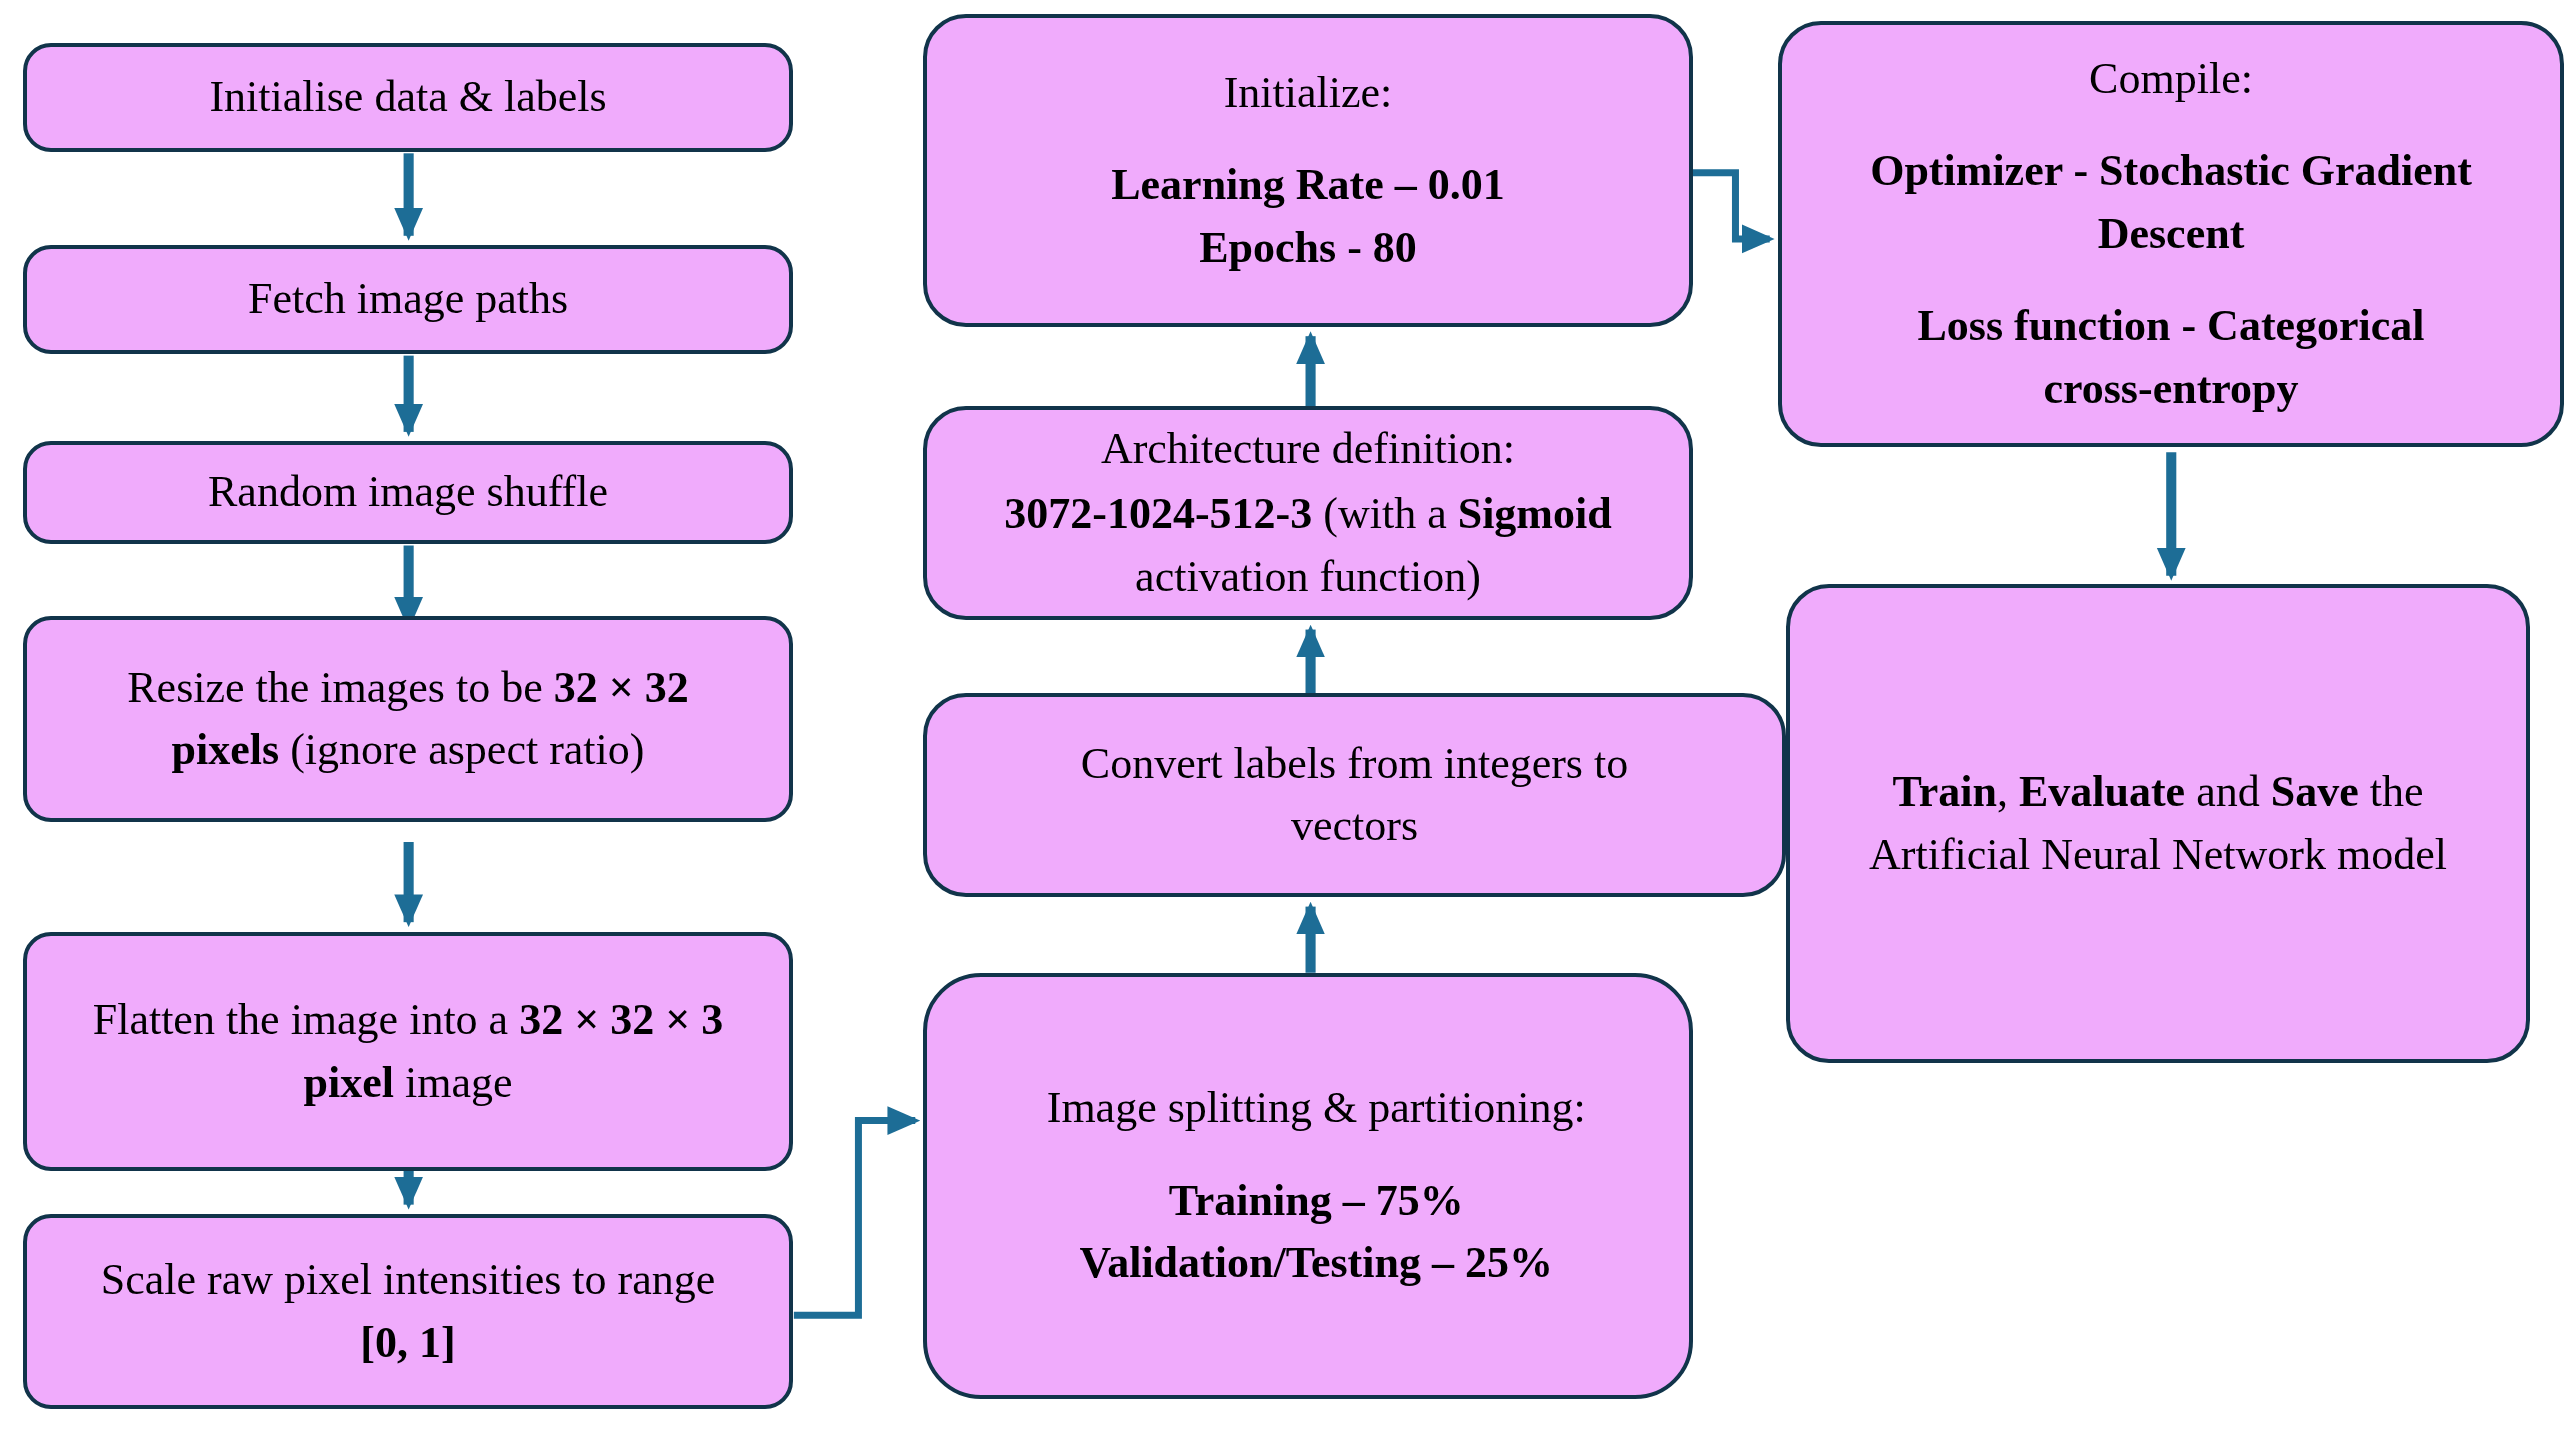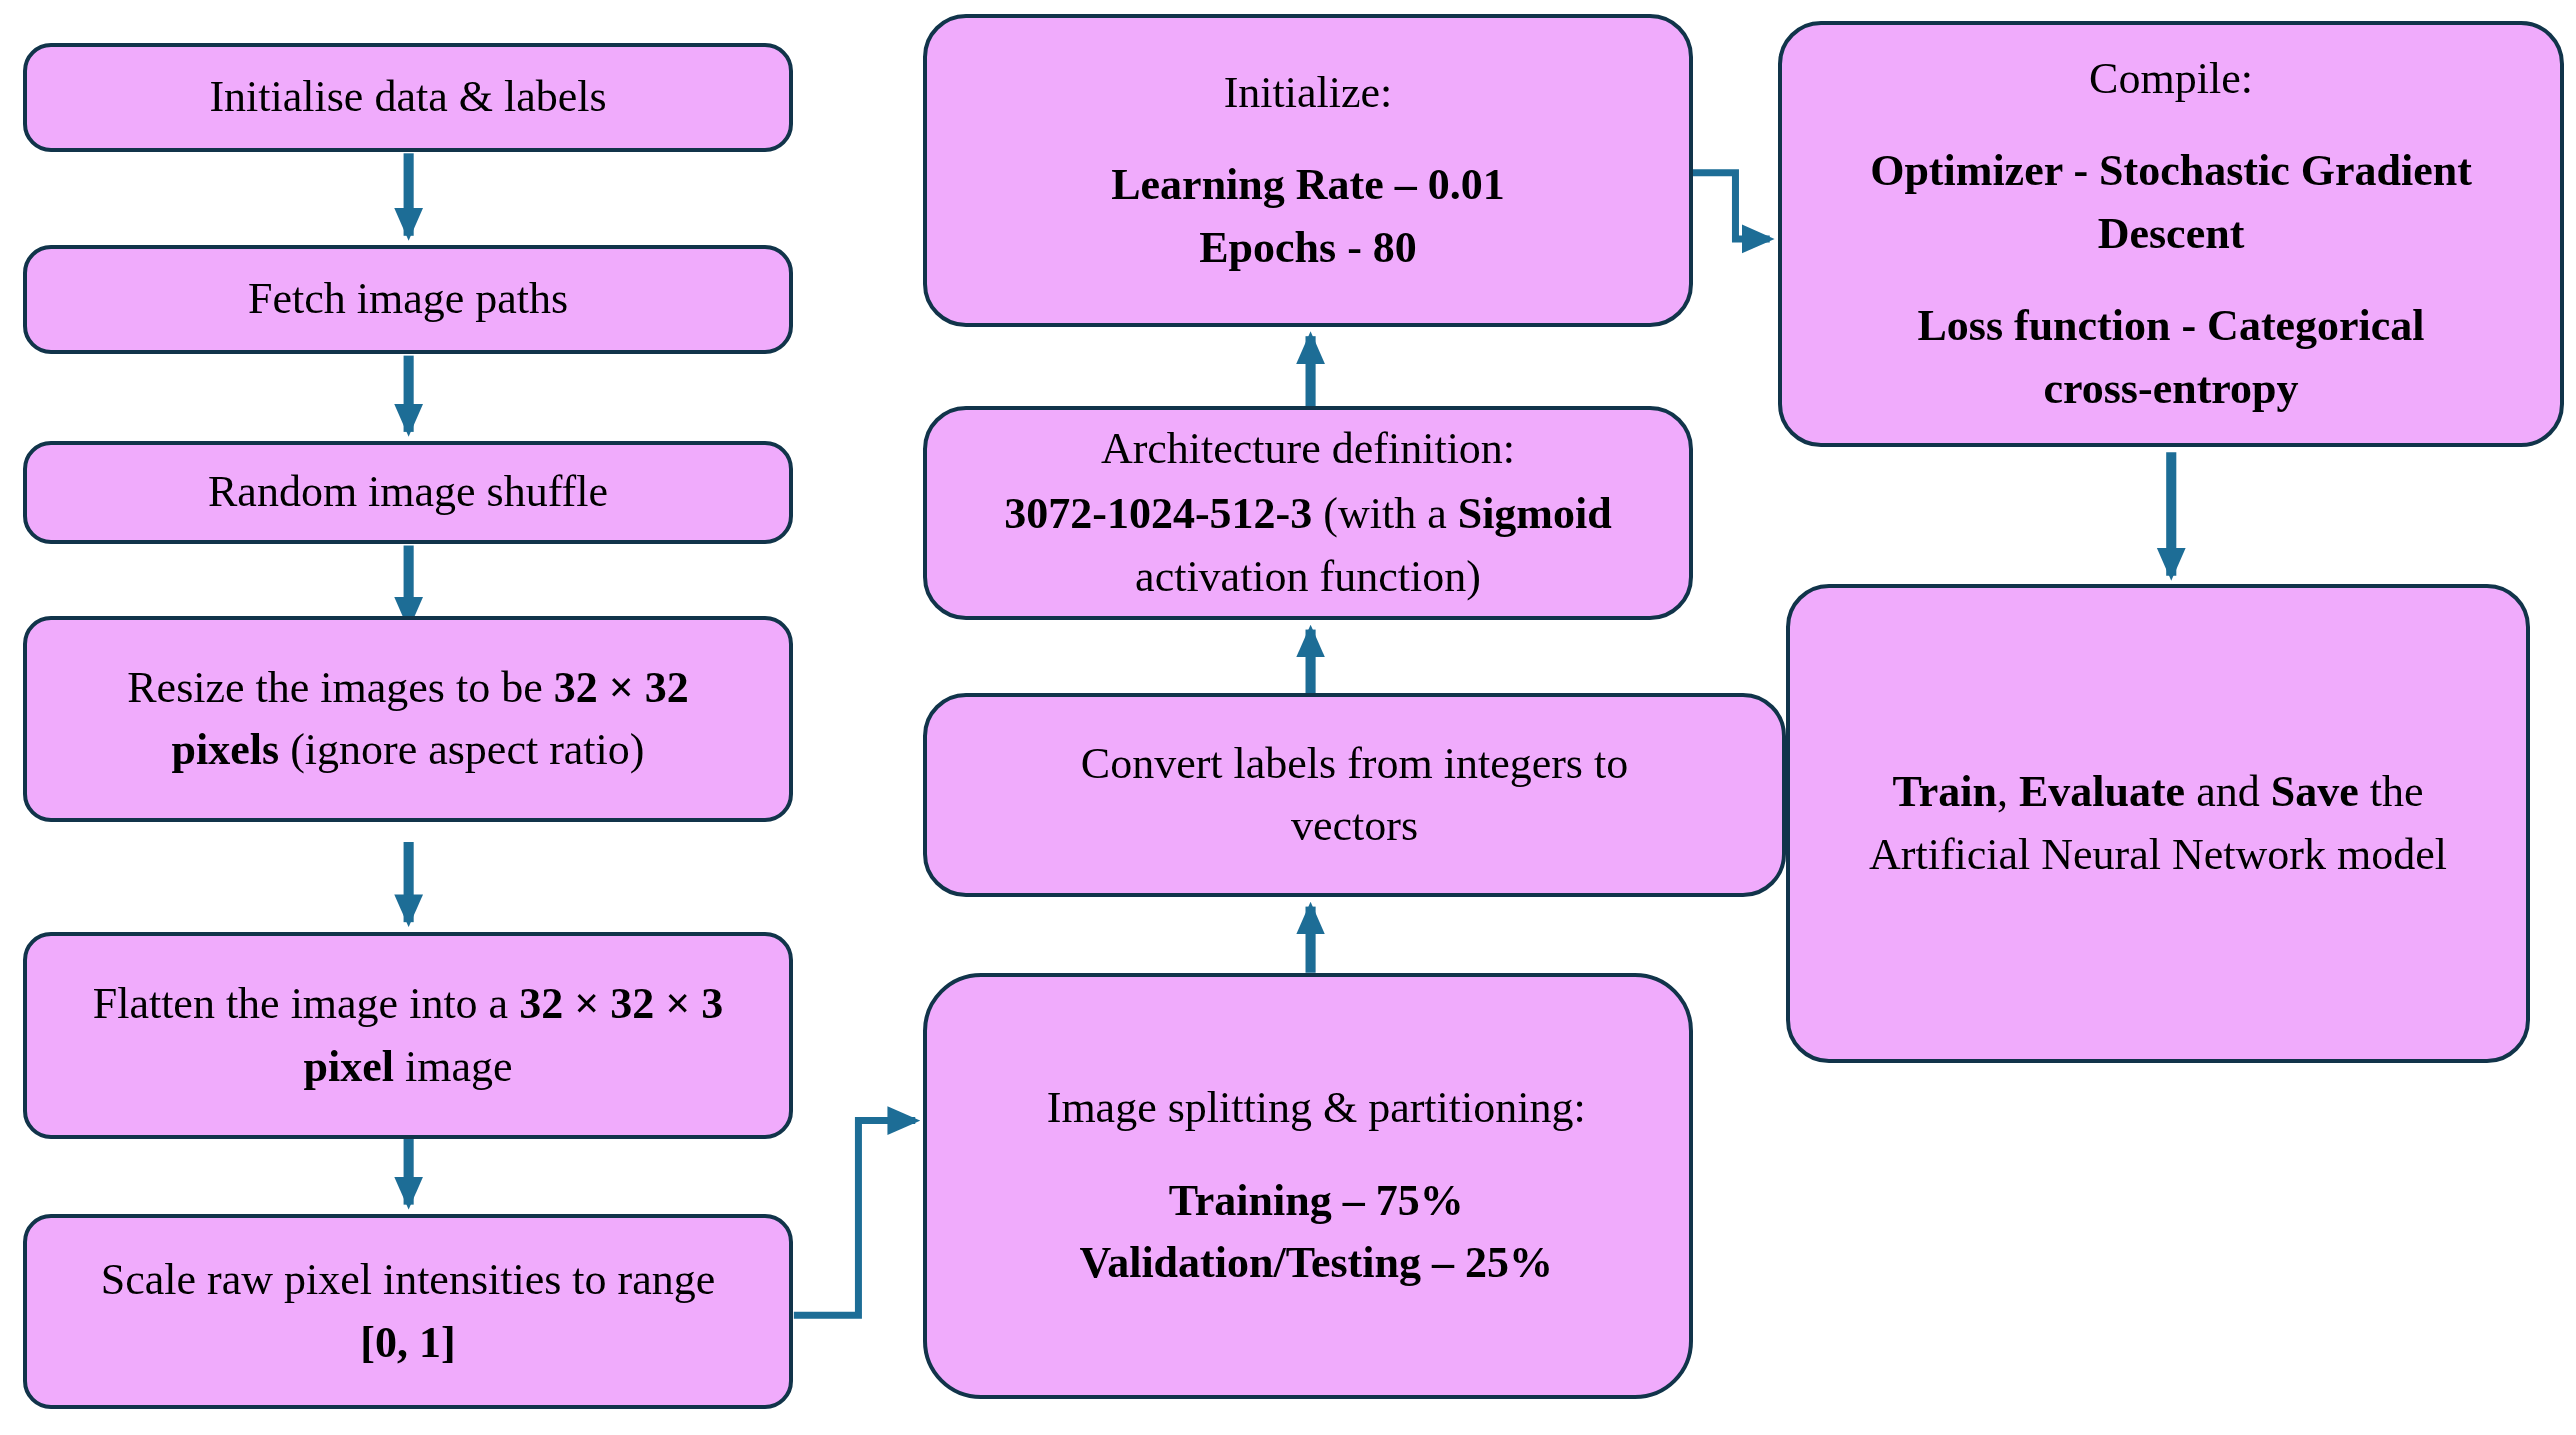--- a/index.html
+++ b/index.html
@@ -72,21 +72,21 @@
 
 <div class="box r-sm" style="left:23px;top:441px;width:770px;height:103px;">
     <div class="line"><span>Random image shuffle</span></div>
   </div>
 
 <div class="box r-sm" style="left:23px;top:616px;width:770px;height:206px;">
     <div class="line"><span>Resize the images to be </span><span class="b">32 × 32</span></div>
     <div class="line"><span class="b">pixels</span><span> (ignore aspect ratio)</span></div>
   </div>
 
-<div class="box r-sm" style="left:23px;top:932px;width:770px;height:207px;">
+<div class="box r-sm" style="left:23px;top:932px;width:770px;height:239px;">
     <div class="line"><span>Flatten the image into a </span><span class="b">32 × 32 × 3</span></div>
     <div class="line"><span class="b">pixel</span><span> image</span></div>
   </div>
 
 <div class="box r-sm" style="left:23px;top:1214px;width:770px;height:195px;">
     <div class="line"><span>Scale raw pixel intensities to range</span></div>
     <div class="line"><span class="b">[0, 1]</span></div>
   </div>
 
 <div class="box r-md" style="left:923px;top:14px;width:770px;height:313px;">

